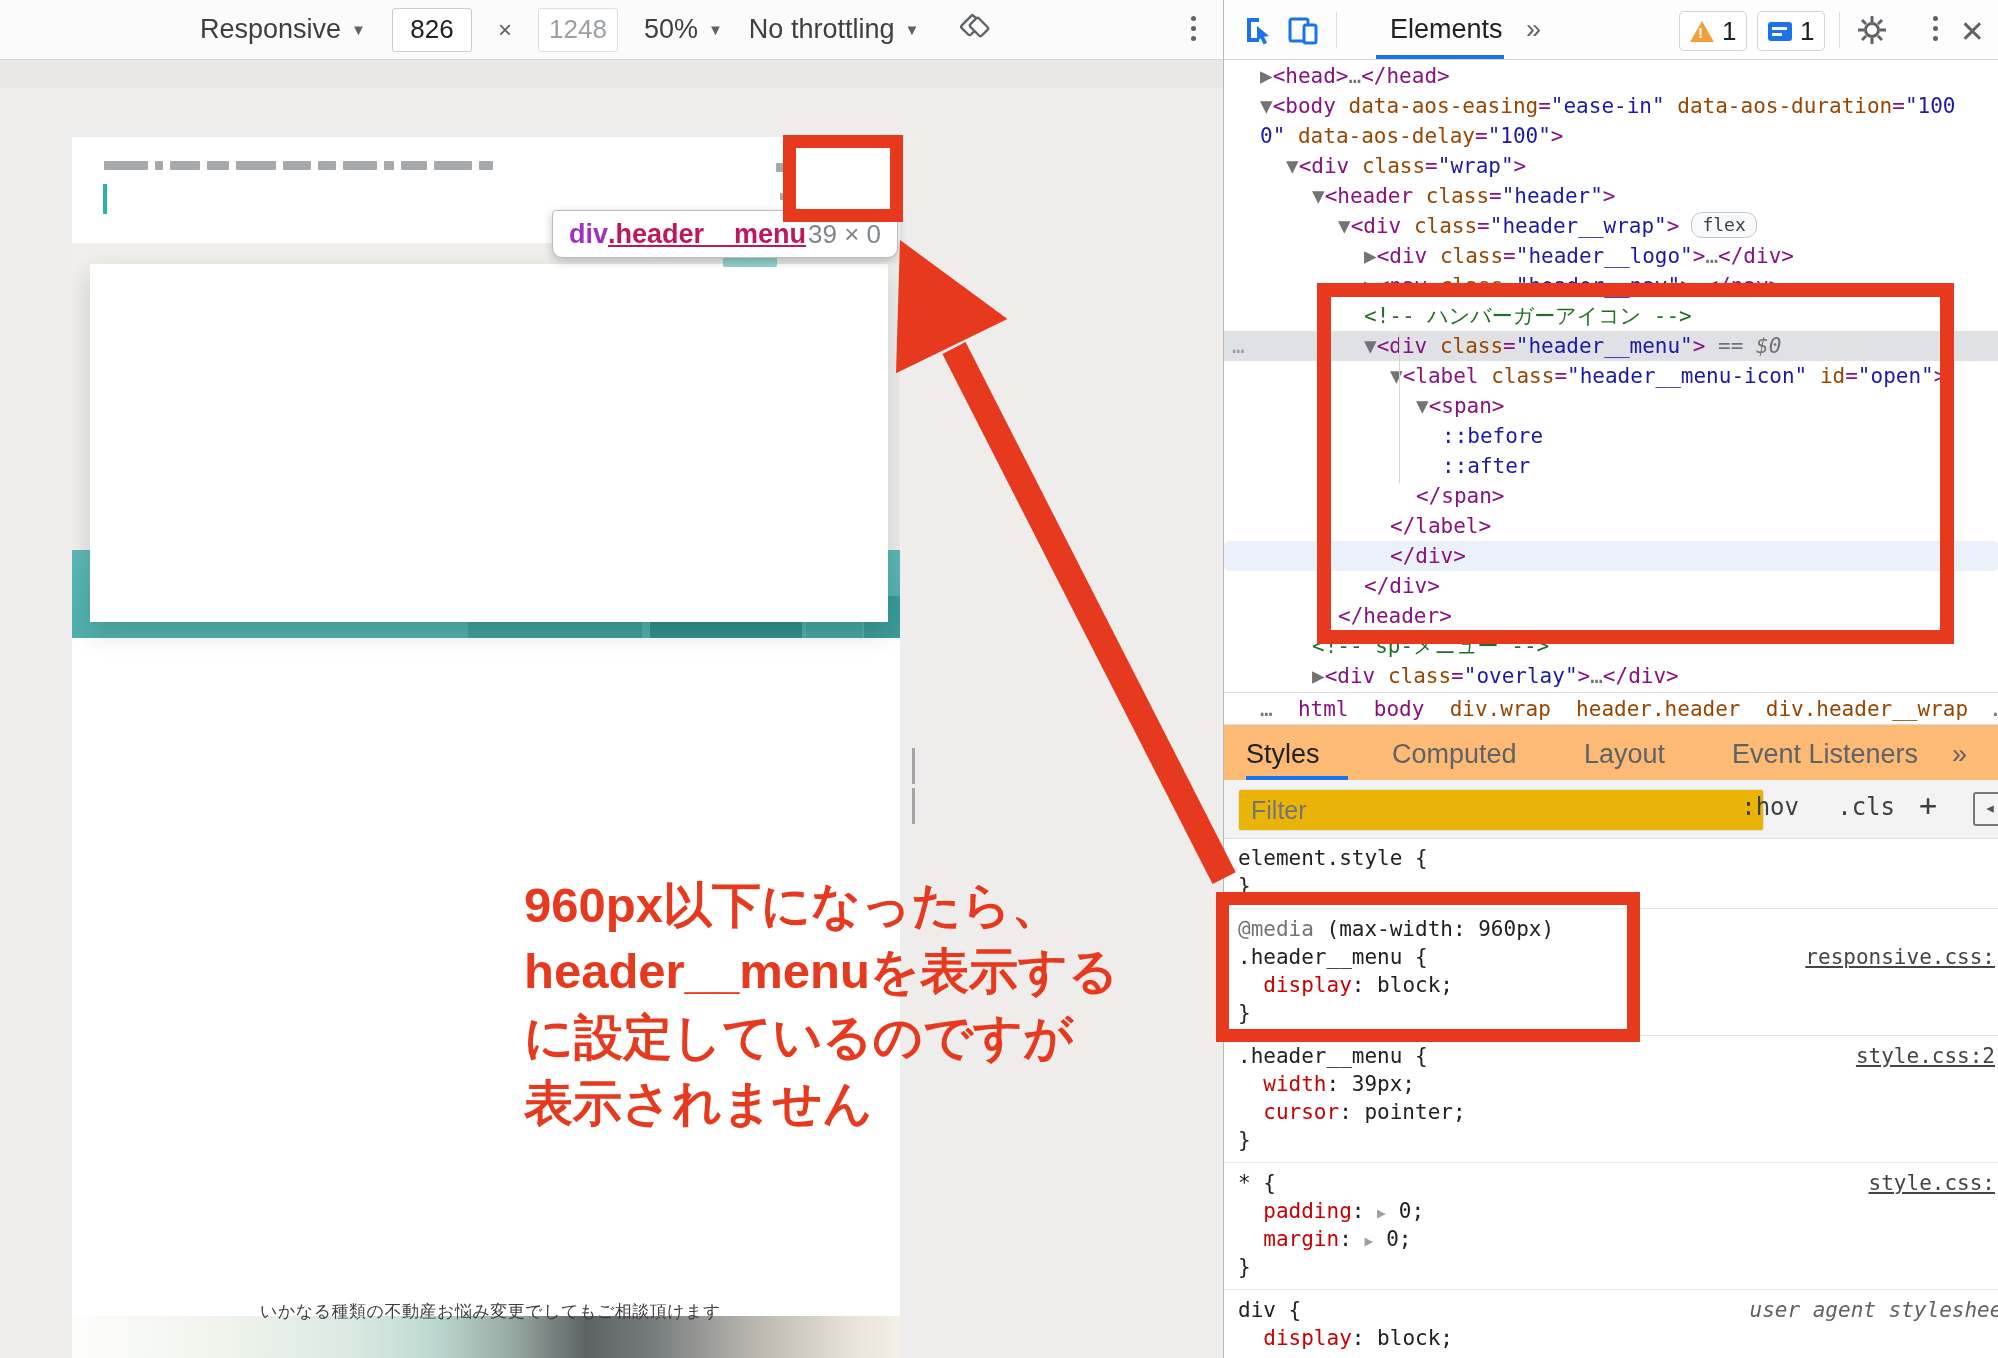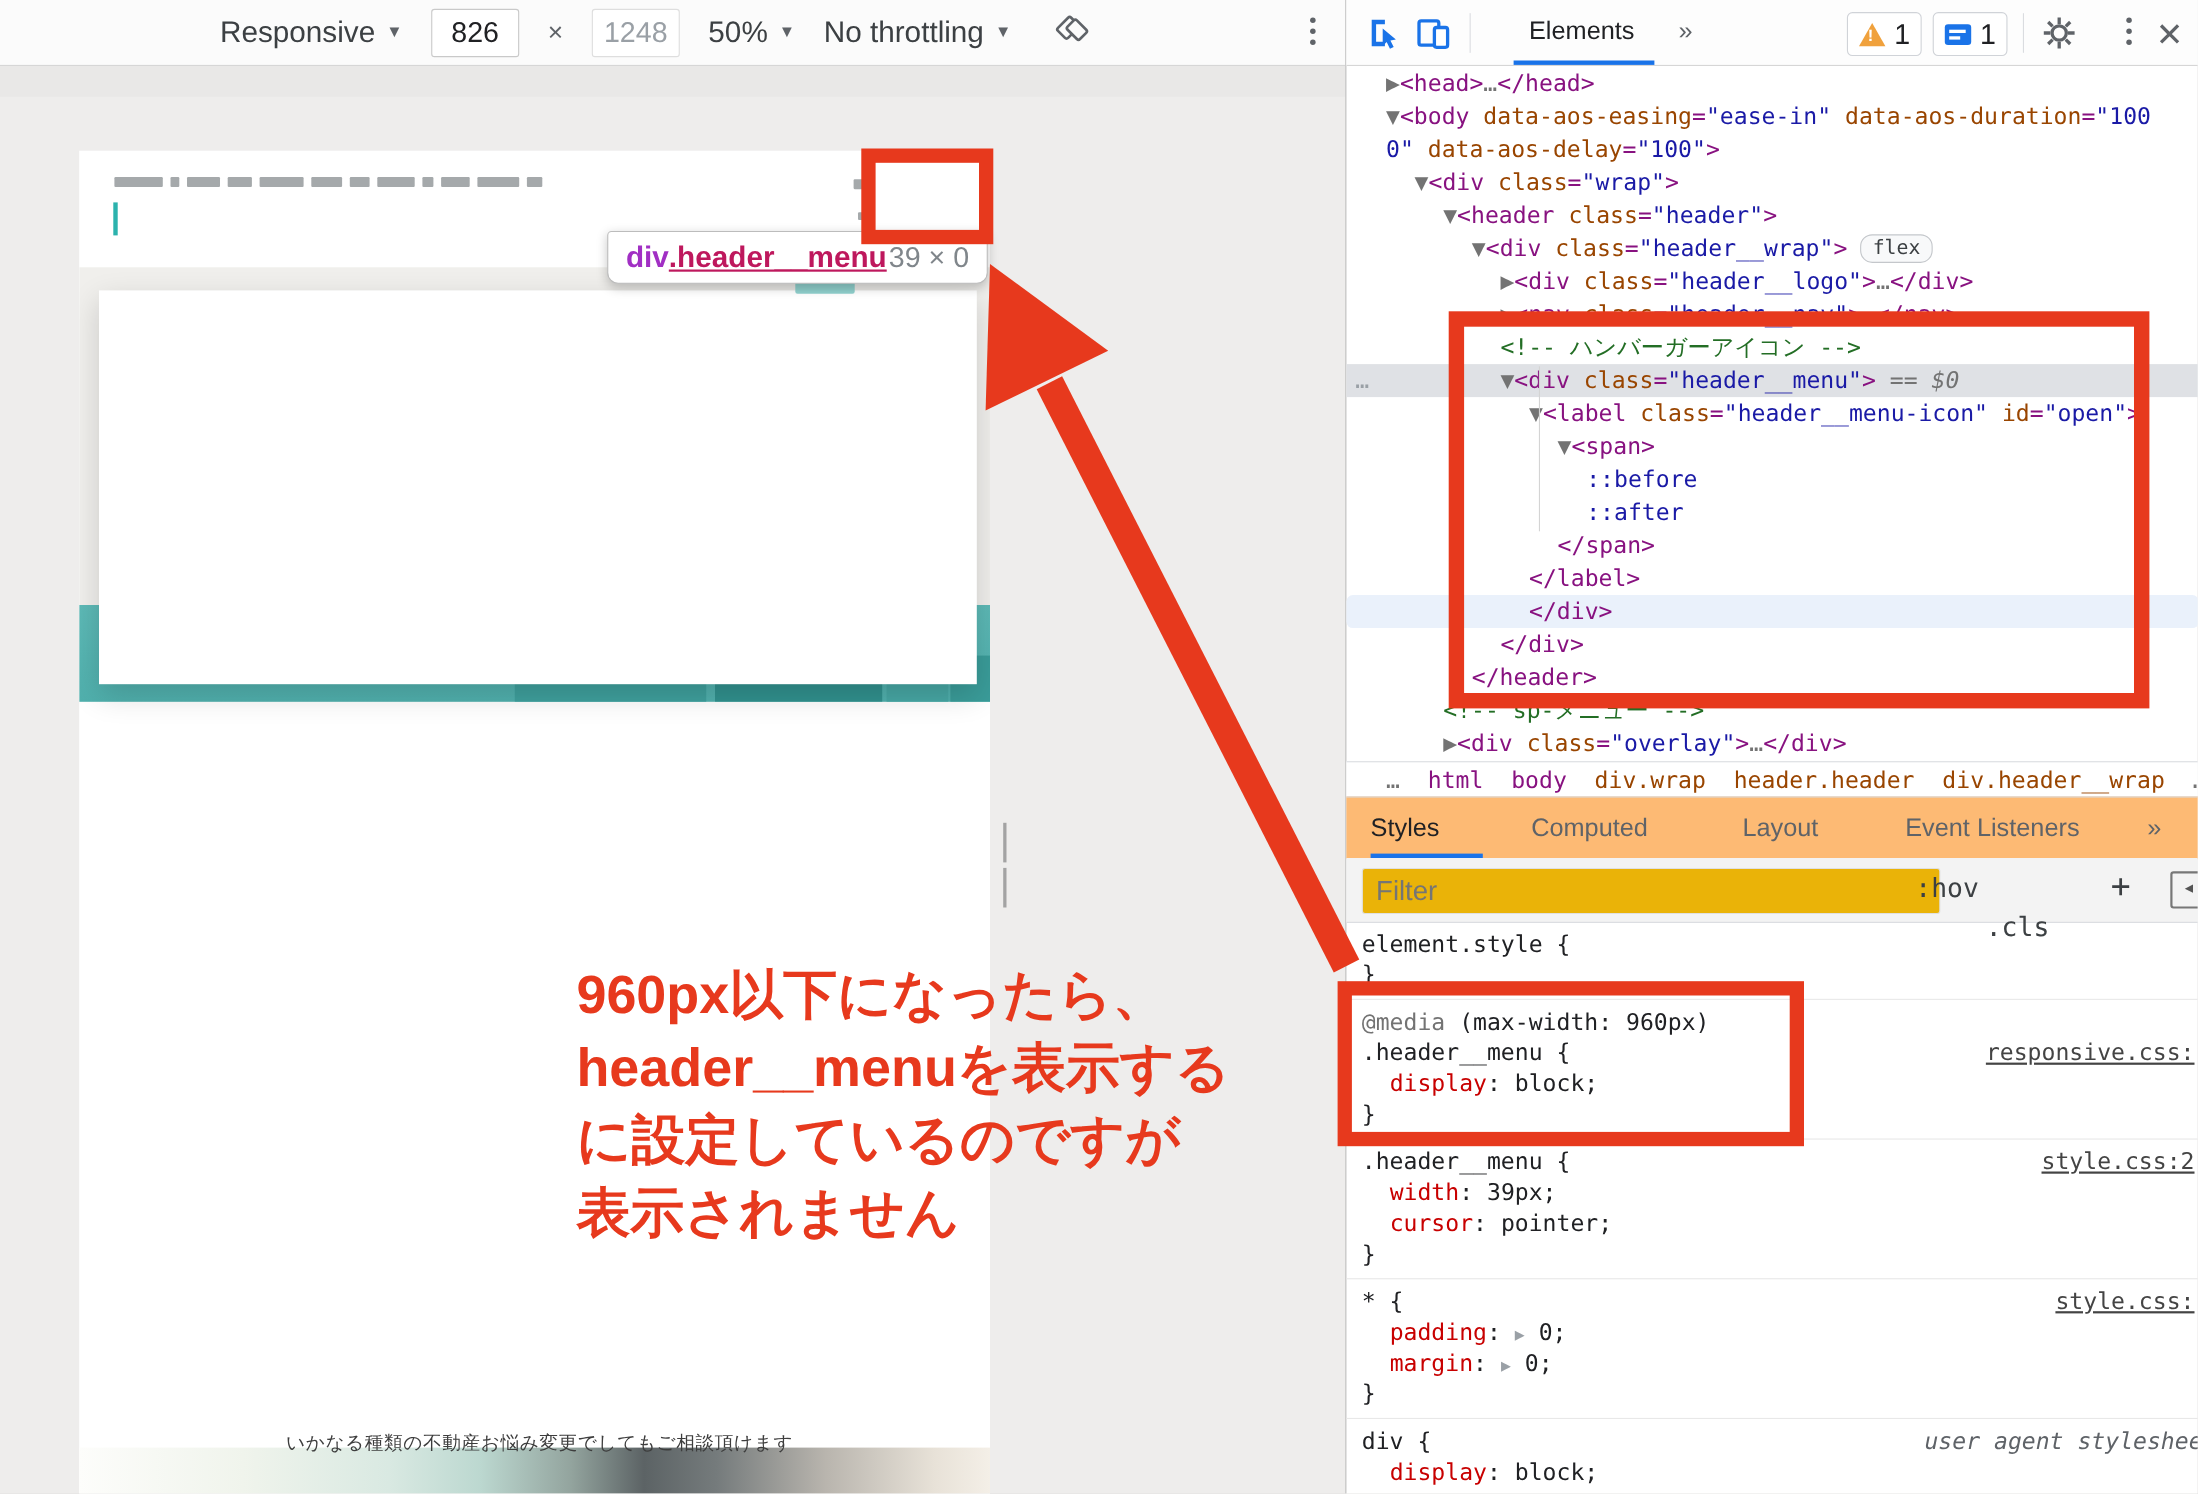--- a/index.html
+++ b/index.html
@@ -70,21 +70,21 @@
   .annotation{position:absolute;left:524px;top:872px;z-index:41;color:#e7391d;font-weight:800;
             font-size:49px;line-height:66px;white-space:nowrap;}
 
   
   .devtools{position:absolute;left:1223px;top:0;width:775px;height:1358px;background:#fff;
             border-left:1px solid #b9b9b9;box-sizing:border-box;}
   .dt-toolbar{position:absolute;left:0;top:0;width:775px;height:59px;background:#fdfdfd;
             border-bottom:1px solid #d6d6d6;}
   .dt-icon{position:absolute;top:13px;width:34px;height:34px;cursor:pointer;}
   .dt-sep{position:absolute;top:12px;width:1px;height:36px;background:#dadce0;}
-  .dt-tab{position:absolute;top:14px;font-size:23px;color:#5f6368;cursor:pointer;}
+  .dt-tab{position:absolute;top:14px;font-size:27px;color:#5f6368;cursor:pointer;}
   .dt-tab.active{color:#202124;}
   .tab-underline{position:absolute;left:152px;top:55px;width:128px;height:4px;background:#1a73e8;}
   .chip{position:absolute;top:11px;height:38px;border:1px solid #d0d3d8;border-radius:5px;background:#fff;
         display:flex;align-items:center;padding:0 10px;gap:8px;font-size:26px;color:#202124;cursor:pointer;}
   .warn-tri{width:0;height:0;border-left:12px solid transparent;border-right:12px solid transparent;
         border-bottom:21px solid #f0a13c;position:relative;}
   .warn-tri:after{content:"!";position:absolute;left:-4px;top:3px;font-size:15px;font-weight:bold;color:#fff;}
   .msg-ico{width:24px;height:19px;background:#1a73e8;border-radius:3px;position:relative;}
   .msg-ico:before{content:"";position:absolute;left:4px;top:5px;width:15px;height:3px;background:#fff;}
   .msg-ico:after{content:"";position:absolute;left:4px;top:11px;width:10px;height:3px;background:#fff;}
@@ -313,21 +313,21 @@
       <span class="dt-tab" style="left:168px;">Computed</span>
       <span class="dt-tab" style="left:360px;">Layout</span>
       <span class="dt-tab" style="left:508px;">Event Listeners</span>
       <span class="dt-tab" style="left:728px;">»</span>
     </div>
     <div class="styles-underline"></div>
 
     <div class="filter-row">
       <input class="filter-input" placeholder="Filter" style="">
       <span class="filter-tool" style="right:200px;">:hov</span>
-      <span class="filter-tool" style="right:136px;margin-top:36px;">.cls</span>
+      <span class="filter-tool" style="right:104px;">.cls</span>
       <span class="filter-tool" style="right:62px;font-size:30px;top:8px;">+</span>
       <span class="pane-cut-icon">◂</span>
     </div>
 
     <div class="styles-pane">
       <div class="s-rule">
           <div class="s-line"><span class="c-k">element.style {</span></div>
           <div class="s-line"><span class="c-k">}</span></div>
         </div>
       <div class="s-rule">

